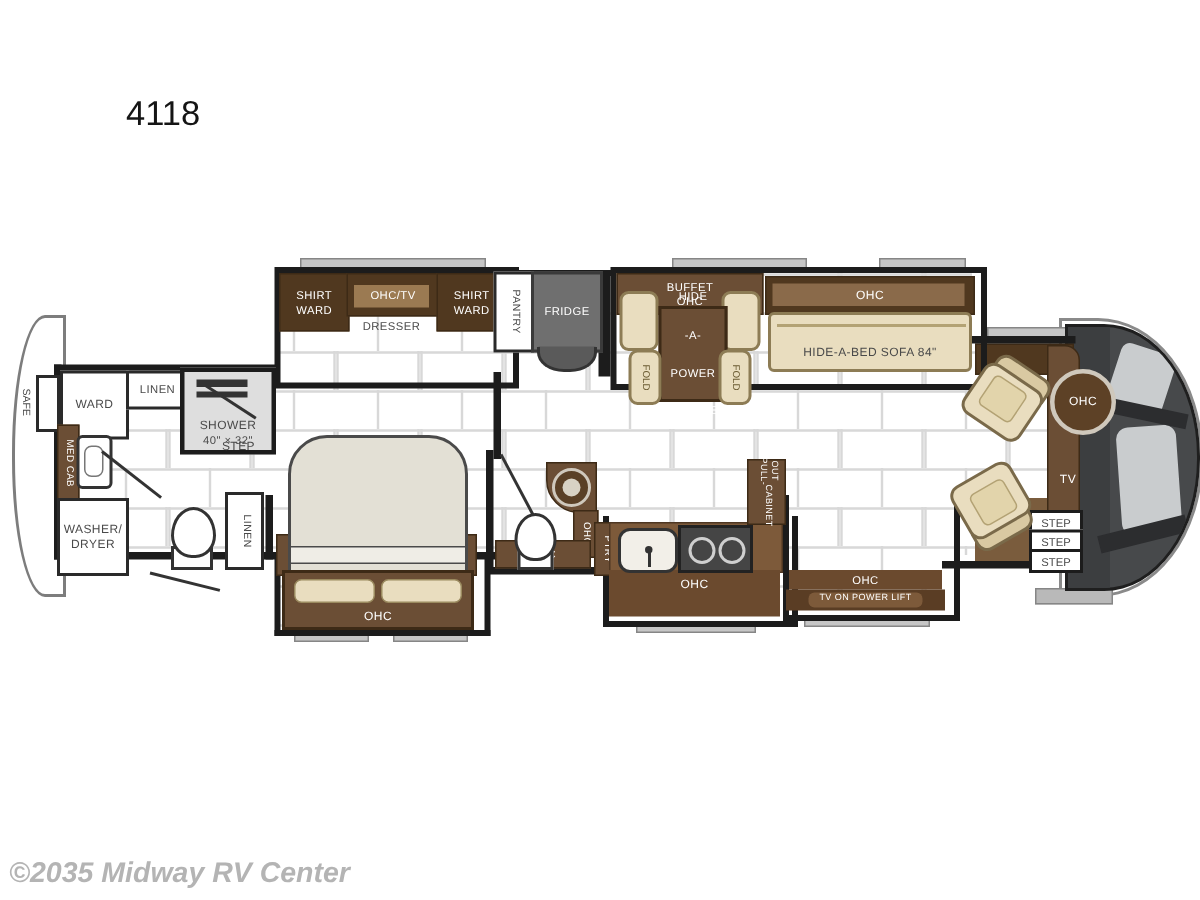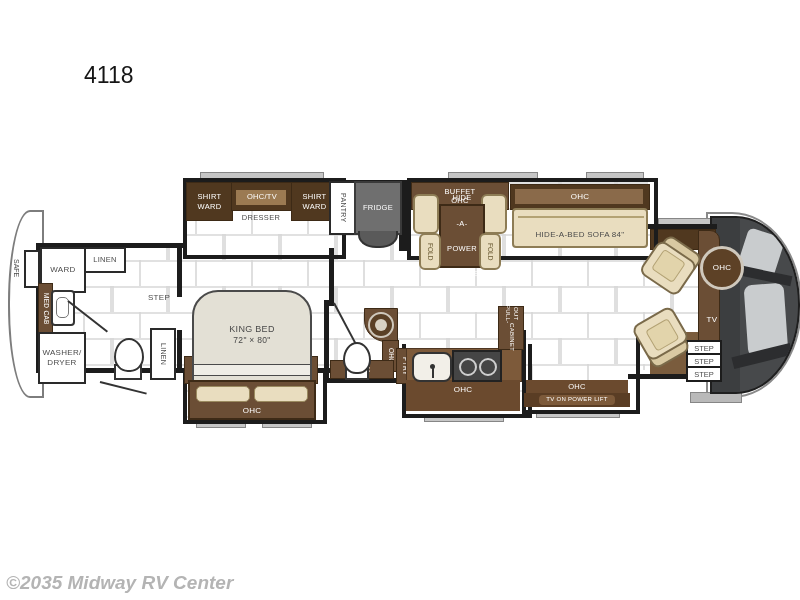--- a/index.html
+++ b/index.html
@@ -89,20 +89,29 @@
 <div class="slide" style="left:522px;top:330px;width:110px;height:80px;border-top:none;"></div>
 
 <div class="abs vt flex" style="left:11px;top:250px;width:11px;height:36px;font-size:7px;color:#4a4a4a;z-index:13;">SAFE</div>
 <div class="box" style="left:24px;top:250px;width:12px;height:34px;"></div>
 <div class="box flex" style="left:40px;top:247px;width:42px;height:42px;">
   <span class="lbl dk">WARD</span>
     </div>
 <div class="box flex" style="left:84px;top:247px;width:38px;height:22px;">
   <span class="lbl dk" style="font-size:7.5px">LINEN</span>
     </div>
+<div class="abs" style="left:120px;top:245px;width:58px;height:52px;background:#dedede;border:3px solid #1c1c1c;z-index:13;">
+  <div class="abs" style="left:8px;top:5px;width:34px;height:5px;background:#333;"></div>
+  <div class="abs" style="left:8px;top:13px;width:34px;height:4px;background:#333;"></div>
+  <div class="line" style="left:14px;top:8px;width:40px;transform:rotate(33deg);"></div>
+  <div class="flex" style="position:absolute;left:0;bottom:2px;width:100%;flex-direction:column;">
+    <span class="lbl dk">SHOWER</span>
+    <span class="lbl dk" style="font-size:7.5px">40" × 32"</span>
+  </div>
+</div>
 <div class="cab flex" style="left:38px;top:283px;width:13px;height:50px;">
   <span class="lbl vt" style="font-size:6.5px">MED CAB</span>
     </div>
 <div class="abs" style="left:51px;top:290px;width:20px;height:32px;background:#fff;border:2px solid #333;border-radius:4px;z-index:13;">
   <div class="abs" style="left:3px;top:5px;width:11px;height:19px;border:1.5px solid #777;border-radius:5px;"></div>
 </div>
 <div class="abs flex" style="left:142px;top:292px;width:34px;height:12px;z-index:13;">
   <span class="lbl dk">STEP</span>
     </div>
 <div class="box flex" style="left:38px;top:332px;width:44px;height:48px;flex-direction:column;">
@@ -112,24 +121,20 @@
 <div class="toilet-tank" style="left:114px;top:364px;width:24px;height:12px;"></div>
 <div class="toilet-bowl" style="left:114px;top:338px;width:26px;height:30px;"></div>
 <div class="box flex" style="left:150px;top:328px;width:22px;height:48px;">
   <span class="lbl dk vt" style="font-size:7px">LINEN</span>
     </div>
 <div class="line" style="left:100px;top:381px;width:48px;transform:rotate(14deg);"></div>
 <div class="line" style="left:68px;top:300px;width:50px;transform:rotate(38deg);"></div>
 
 <div class="abs" style="left:192px;top:290px;width:116px;height:104px;background:#e3e0d5;border:2px solid #4a4a4a;
             border-radius:26px 26px 4px 4px;z-index:14;">
-  <div class="flex" style="position:absolute;left:0;top:32px;width:100%;flex-direction:column;">
-    <span class="lbl dk" style="font-size:9px">KING BED</span>
-    <span class="lbl dk" style="font-size:8.5px">72" × 80"</span>
-  </div>
   <div class="abs" style="left:0;top:72px;width:100%;height:10px;background:#efede6;border-top:1.5px solid #4a4a4a;border-bottom:1.5px solid #4a4a4a;"></div>
 </div>
 <div class="cab" style="left:184px;top:356px;width:9px;height:26px;"></div>
 <div class="cab" style="left:307px;top:356px;width:9px;height:26px;"></div>
 <div class="cab" style="left:188px;top:380px;width:124px;height:36px;border:2px solid #3d2a16;z-index:14;">
   <div class="abs" style="left:6px;top:4px;width:52px;height:14px;background:#e9ddbf;border:1px solid #9a8a5f;border-radius:5px;"></div>
   <div class="abs" style="left:64px;top:4px;width:52px;height:14px;background:#e9ddbf;border:1px solid #9a8a5f;border-radius:5px;"></div>
   <div class="flex" style="position:absolute;left:0;bottom:2px;width:100%;">
     <span class="lbl">OHC</span>
       </div>

